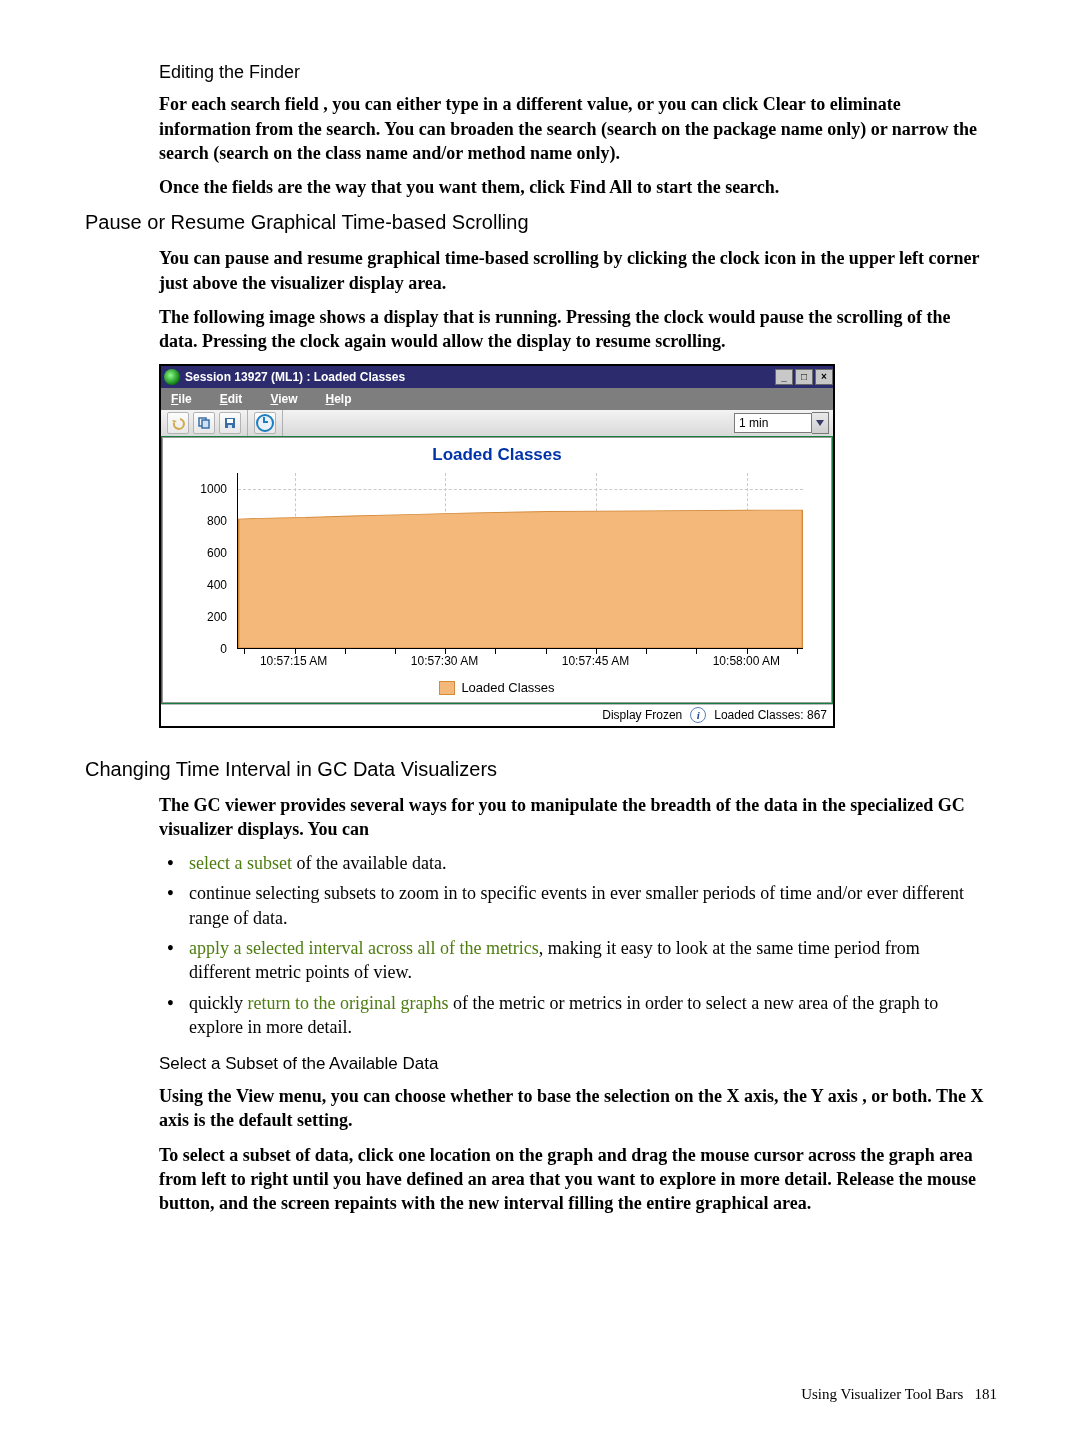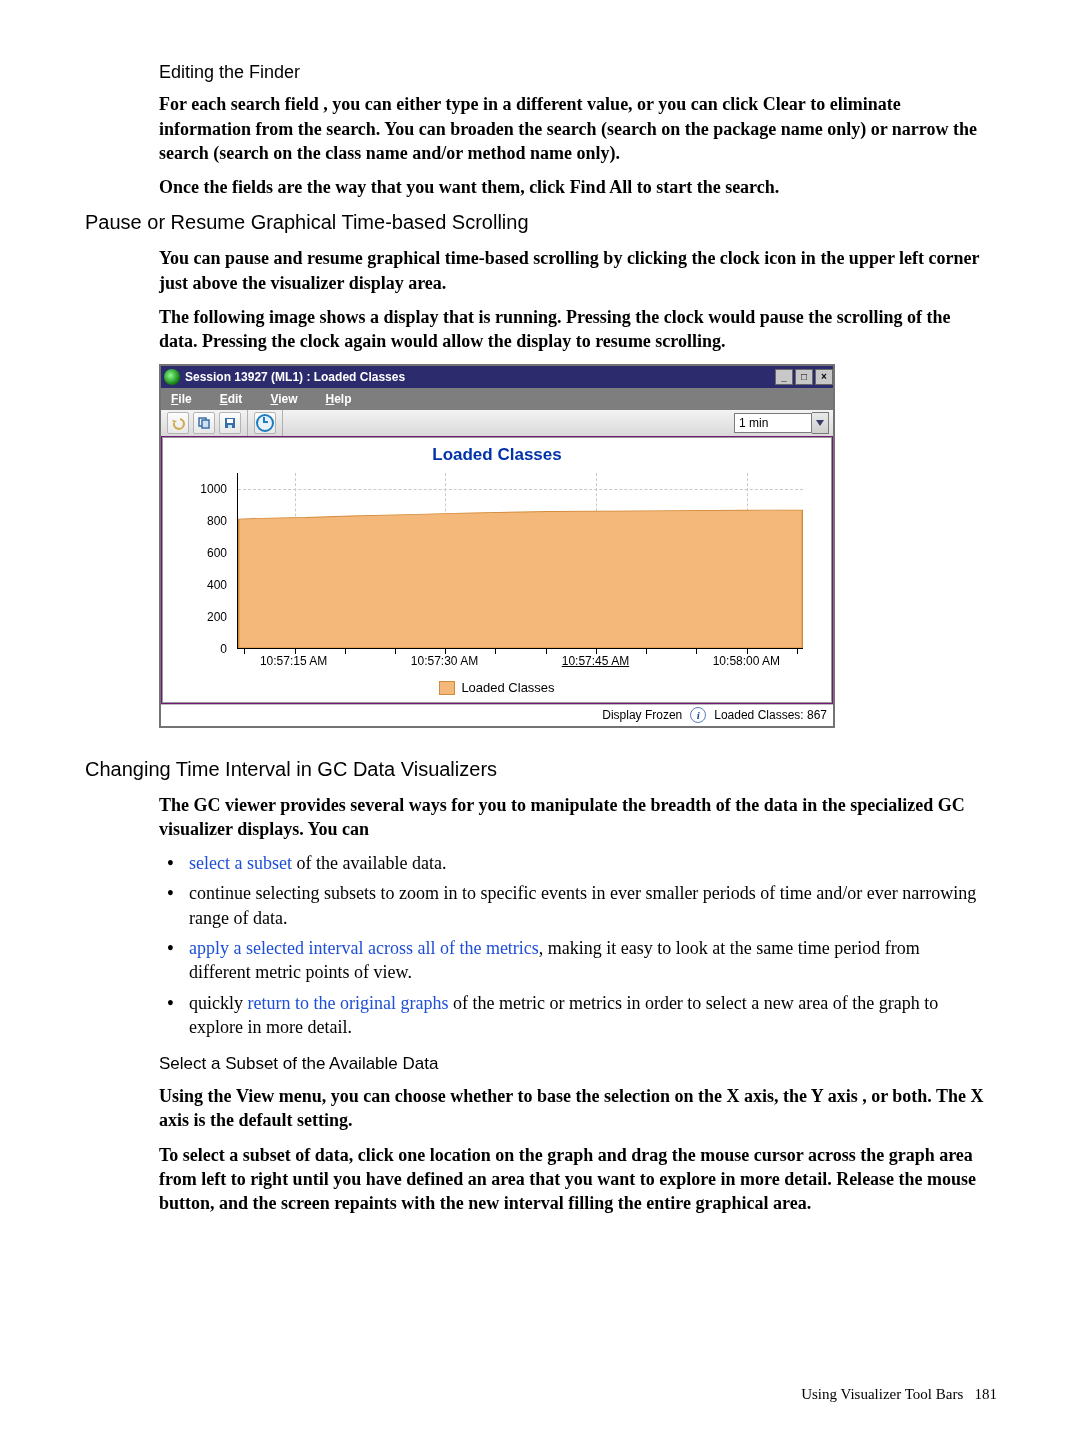--- a/index.html
+++ b/index.html
@@ -47,38 +47,38 @@
   }
   li {
     margin-bottom: 6px;
     padding-left: 2px;
   }
   ul li::marker {
     content: "•   ";
     font-weight: bold;
   }
   .link {
-    color: #1d4ed8;
+    color: #4d7c0f;
   }
   .footer {
     position: absolute;
     bottom: 34px;
     right: 83px;
     font-family: "Palatino Linotype", Palatino, Georgia, serif;
     font-size: 15px;
   }
 
   
   .vis {
     width: 672px;
     margin: 6px 0 28px 64px;
     font-family: Tahoma, Arial, sans-serif;
     font-size: 12px;
-    border: 2px solid #737373;
-    background:#701a75;
+    border: 2px solid #000000;
+    background:#15803d;
   }
   .vis-titlebar {
     display: flex;
     align-items: center;
     height: 22px;
     background: linear-gradient(#0a246a, #163f97 40%, #0a246a);
     background: #4b4b8b;
     background: linear-gradient(#0b1f52, #0b1f52);
     color: #fff;
     font-weight: bold;
@@ -375,21 +375,21 @@
             <div style="position: absolute; left: 90%; bottom: -6px; width: 0px; height: 8px; border-left: 1px solid rgb(0, 0, 0);"></div>
             <div style="position: absolute; left: 90%; top: 0px; bottom: 0px; border-left: 1px dashed rgb(201, 201, 201);"></div>
             <div style="position: absolute; left: 98.8889%; bottom: -6px; width: 0px; height: 5px; border-left: 1px solid rgb(0, 0, 0);"></div>
             <svg width="100%" height="100%" viewBox="0 0 100 100" preserveAspectRatio="none" style="position: absolute; left: 0px; top: 0px;">
               <polygon points="0,26.363636363636367 4,25.909090909090903 8,25.636363636363633 12,25.454545454545453 20,24.545454545454547 30,23.818181818181817 40,22.909090909090914 55.00000000000001,21.999999999999996 73,21.636363636363633 90,21.272727272727277 100,21.18181818181818 100,21.18181818181818 100,100 0,100" fill="#f4b97a" stroke="#d48a3a" stroke-width="0.5"></polygon>
             </svg>
           </div>
         <div class="x-labels" id="xLabels">
             <div style="left: 10%;">10:57:15 AM</div>
             <div style="left: 36.6667%;">10:57:30 AM</div>
-            <div style="left: 63.3333%; text-decoration: underline;">10:57:45 AM</div>
+            <div style="left: 63.3333%;">10:57:45 AM</div>
             <div style="left: 90%;">10:58:00 AM</div>
           </div>
       </div>
       <div class="legend">
         <span class="legend-chip"></span><span>Loaded Classes</span>
       </div>
     </div>
 
     <div class="vis-status">
       <span>Display Frozen</span>
@@ -399,21 +399,21 @@
   </div>
 
   <div class="section-head">Changing Time Interval in GC Data Visualizers</div>
 
   <p class="body-indent">The GC viewer provides several ways for you to manipulate the breadth of the data in the specialized GC visualizer displays. You can</p>
 
   <ul>
     <li>
       <span class="link">select a subset</span><span> of the available data.</span>
     </li>
-    <li>continue selecting subsets to zoom in to specific events in ever smaller periods of time and/or ever narrowing range of data.</li>
+    <li>continue selecting subsets to zoom in to specific events in ever smaller periods of time and/or ever different range of data.</li>
     <li>
       <span class="link">apply a selected interval across all of the metrics</span><span>, making it easy to look at the same time period from different metric points of view.</span>
     </li>
     <li>
       <span>quickly </span><span class="link">return to the original graphs</span><span> of the metric or metrics in order to select a new area of the graph to explore in more detail.</span>
     </li>
   </ul>
 
   <div class="subsection-head">Select a Subset of the Available Data</div>
 

